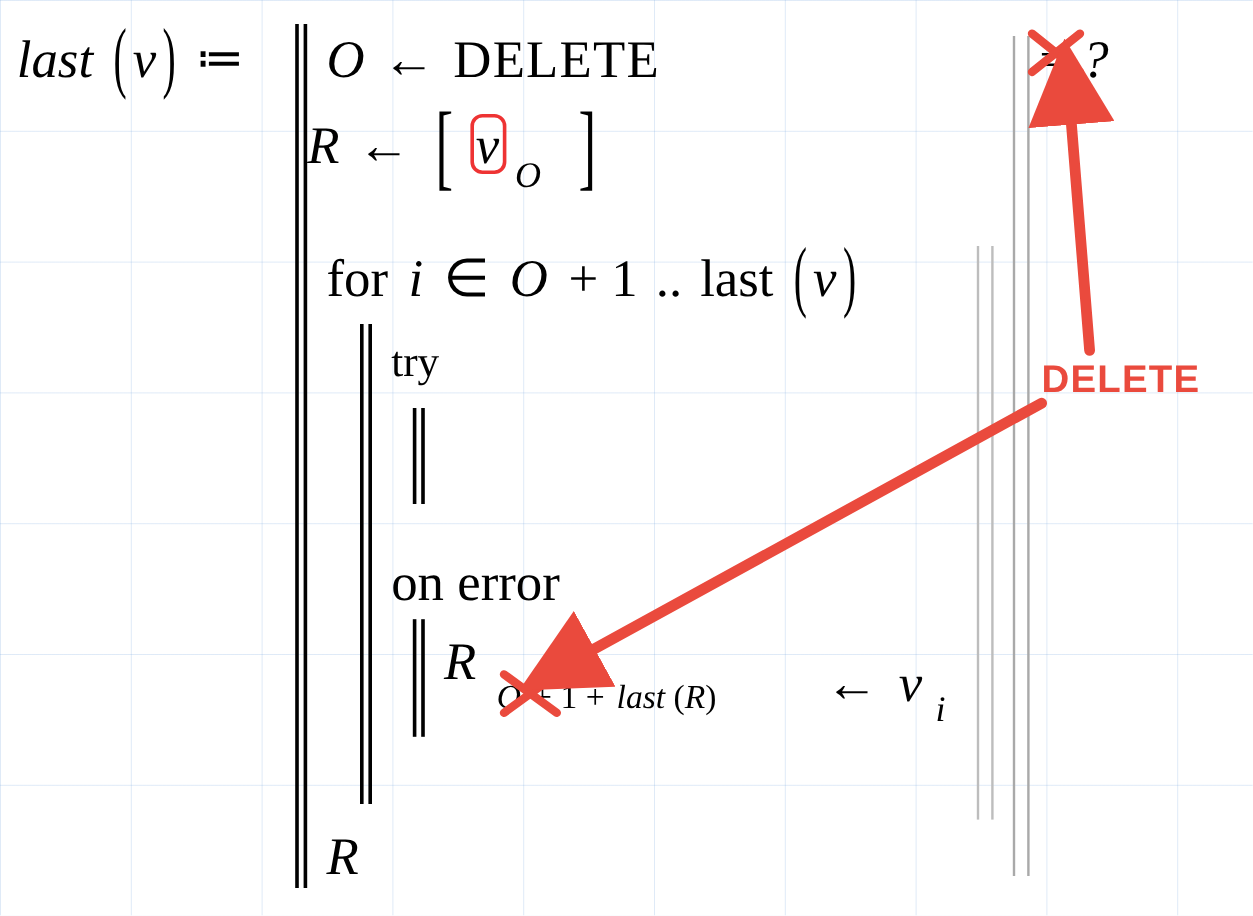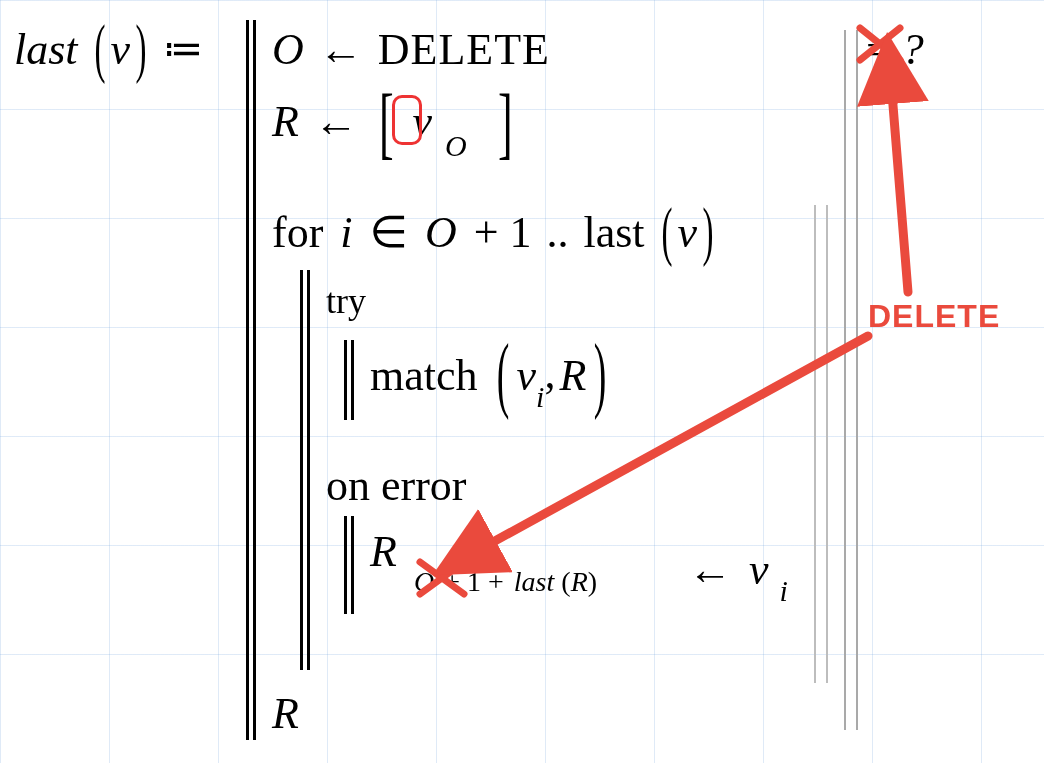--- a/index.html
+++ b/index.html
@@ -130,21 +130,21 @@
   </div>
 
   <div class="dvbar" style="left:246px; top:20px; height:720px;"></div>
 
   <div class="math" style="left:272px; top:24px; font-size:44px;">
     <span class="it">O</span>
     <span class="rm" style="padding:0 4px;">←</span>
     <span class="rm" style="letter-spacing:1px;">DELETE</span>
   </div>
 
-  <div class="math" style="left:272px; top:96px; font-size:44px;">
+  <div class="math" style="left:256px; top:96px; font-size:44px;">
     <span class="it">R</span>
     <span class="rm" style="padding:0 4px;">←</span>
     <span class="lbrack">[</span>
     <span style="display:inline-block; position:relative; padding:0 2px;">
       <span class="it">v</span>
       <span class="sub" style="font-size:30px; top:0.65em; left:2px;">O</span>
     </span>
     <span class="rbrack" style="margin-left:14px;">]</span>
   </div>
 
@@ -161,24 +161,20 @@
     <span class="medparen paren">(</span><span class="it">v</span><span class="medparen paren">)</span>
   </div>
 
   <div class="dvbar" style="left:300px; top:270px; height:400px;"></div>
 
   <div class="math" style="left:326px; top:280px; font-size:36px;">
     <span class="rm">try</span>
   </div>
   <div class="dvbar" style="left:344px; top:340px; height:80px;"></div>
 
-  <div class="math" style="left:370px; top:350px; font-size:44px;">
-    <span class="rm">match</span>
-    <span class="bigparen paren">(</span><span class="it">v</span><span class="sub" style="font-size:30px;">i</span><span class="rm" style="position:relative; top:-2px;">,</span><span class="it" style="padding-left:4px;">R</span><span class="bigparen paren">)</span>
-  </div>
 
   <div class="math" style="left:326px; top:460px; font-size:44px;">
     <span class="rm">on error</span>
   </div>
   <div class="dvbar" style="left:344px; top:516px; height:98px;"></div>
 
   <div class="math" style="left:370px; top:526px; font-size:44px;">
     <span class="it">R</span>
   </div>
 

